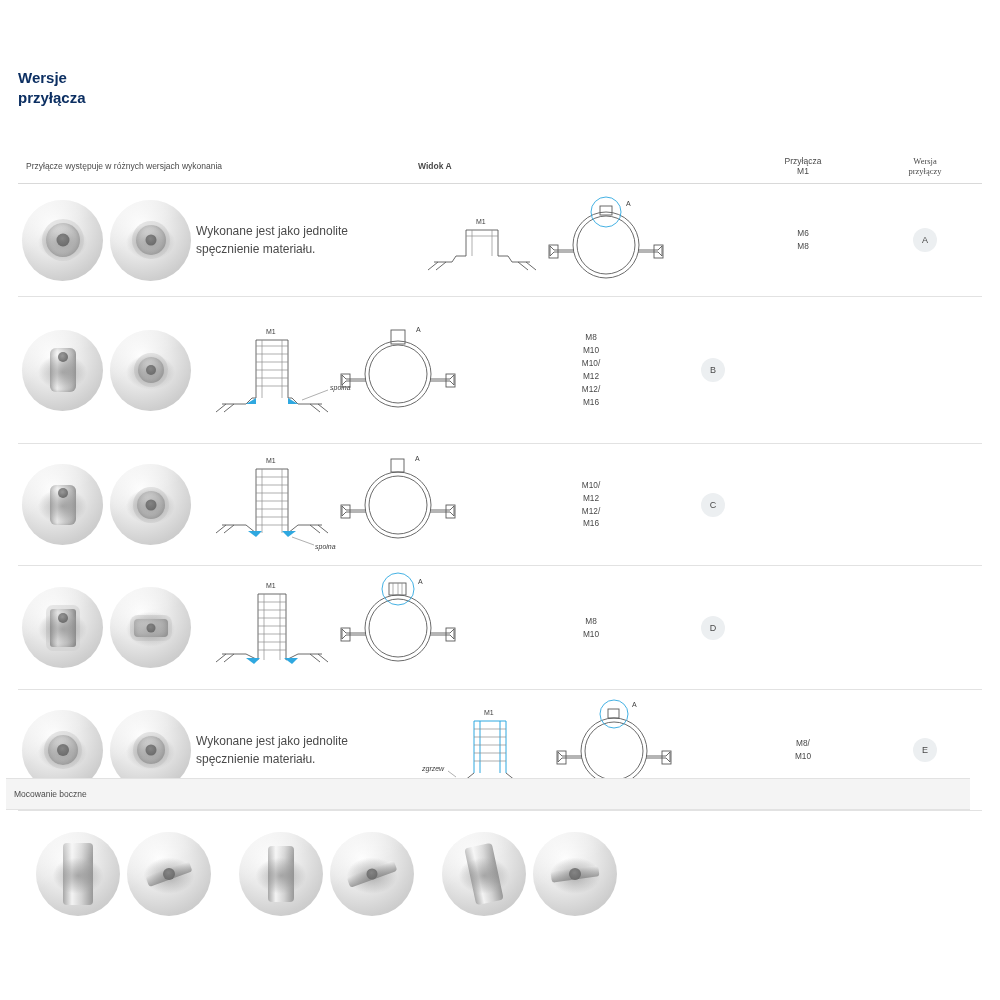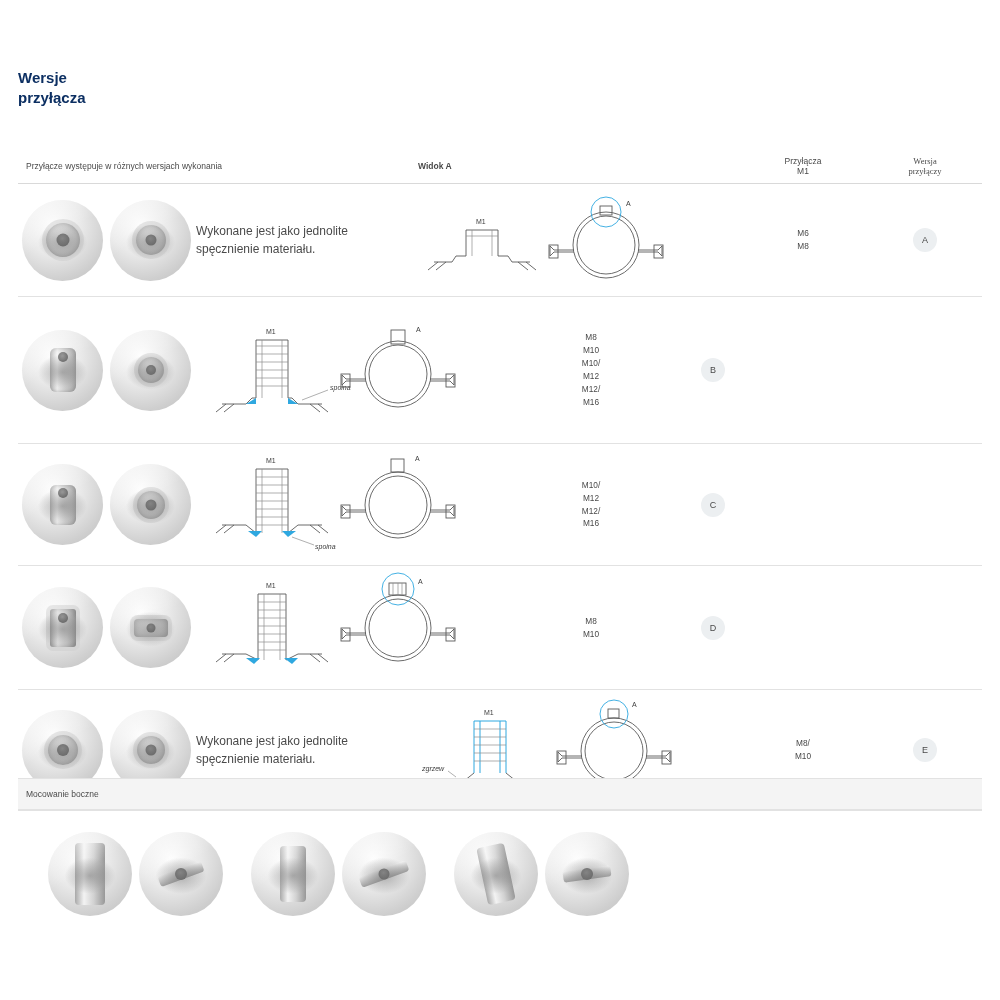--- a/index.html
+++ b/index.html
@@ -119,21 +119,21 @@
   .thumb .hole {
     position: absolute; left: 50%; top: 50%;
     transform: translate(-50%,-50%);
     width: 13px; height: 13px; border-radius: 50%;
     background: radial-gradient(circle at 45% 40%, #8c8c8c 0%, #5f5f5f 70%, #454545 100%);
   }
 
   
   .side-section {
     position: absolute;
-    left: 18px;
+    left: 6px;
     top: 778px;
     width: 964px;
   }
   .side-head {
     background: #f4f4f4;
     font-size: 8.5px;
     color: #4a4a4a;
     padding: 10px 8px;
     border-top: 1px solid #e2e2e2;
     border-bottom: 1px solid #e2e2e2;

